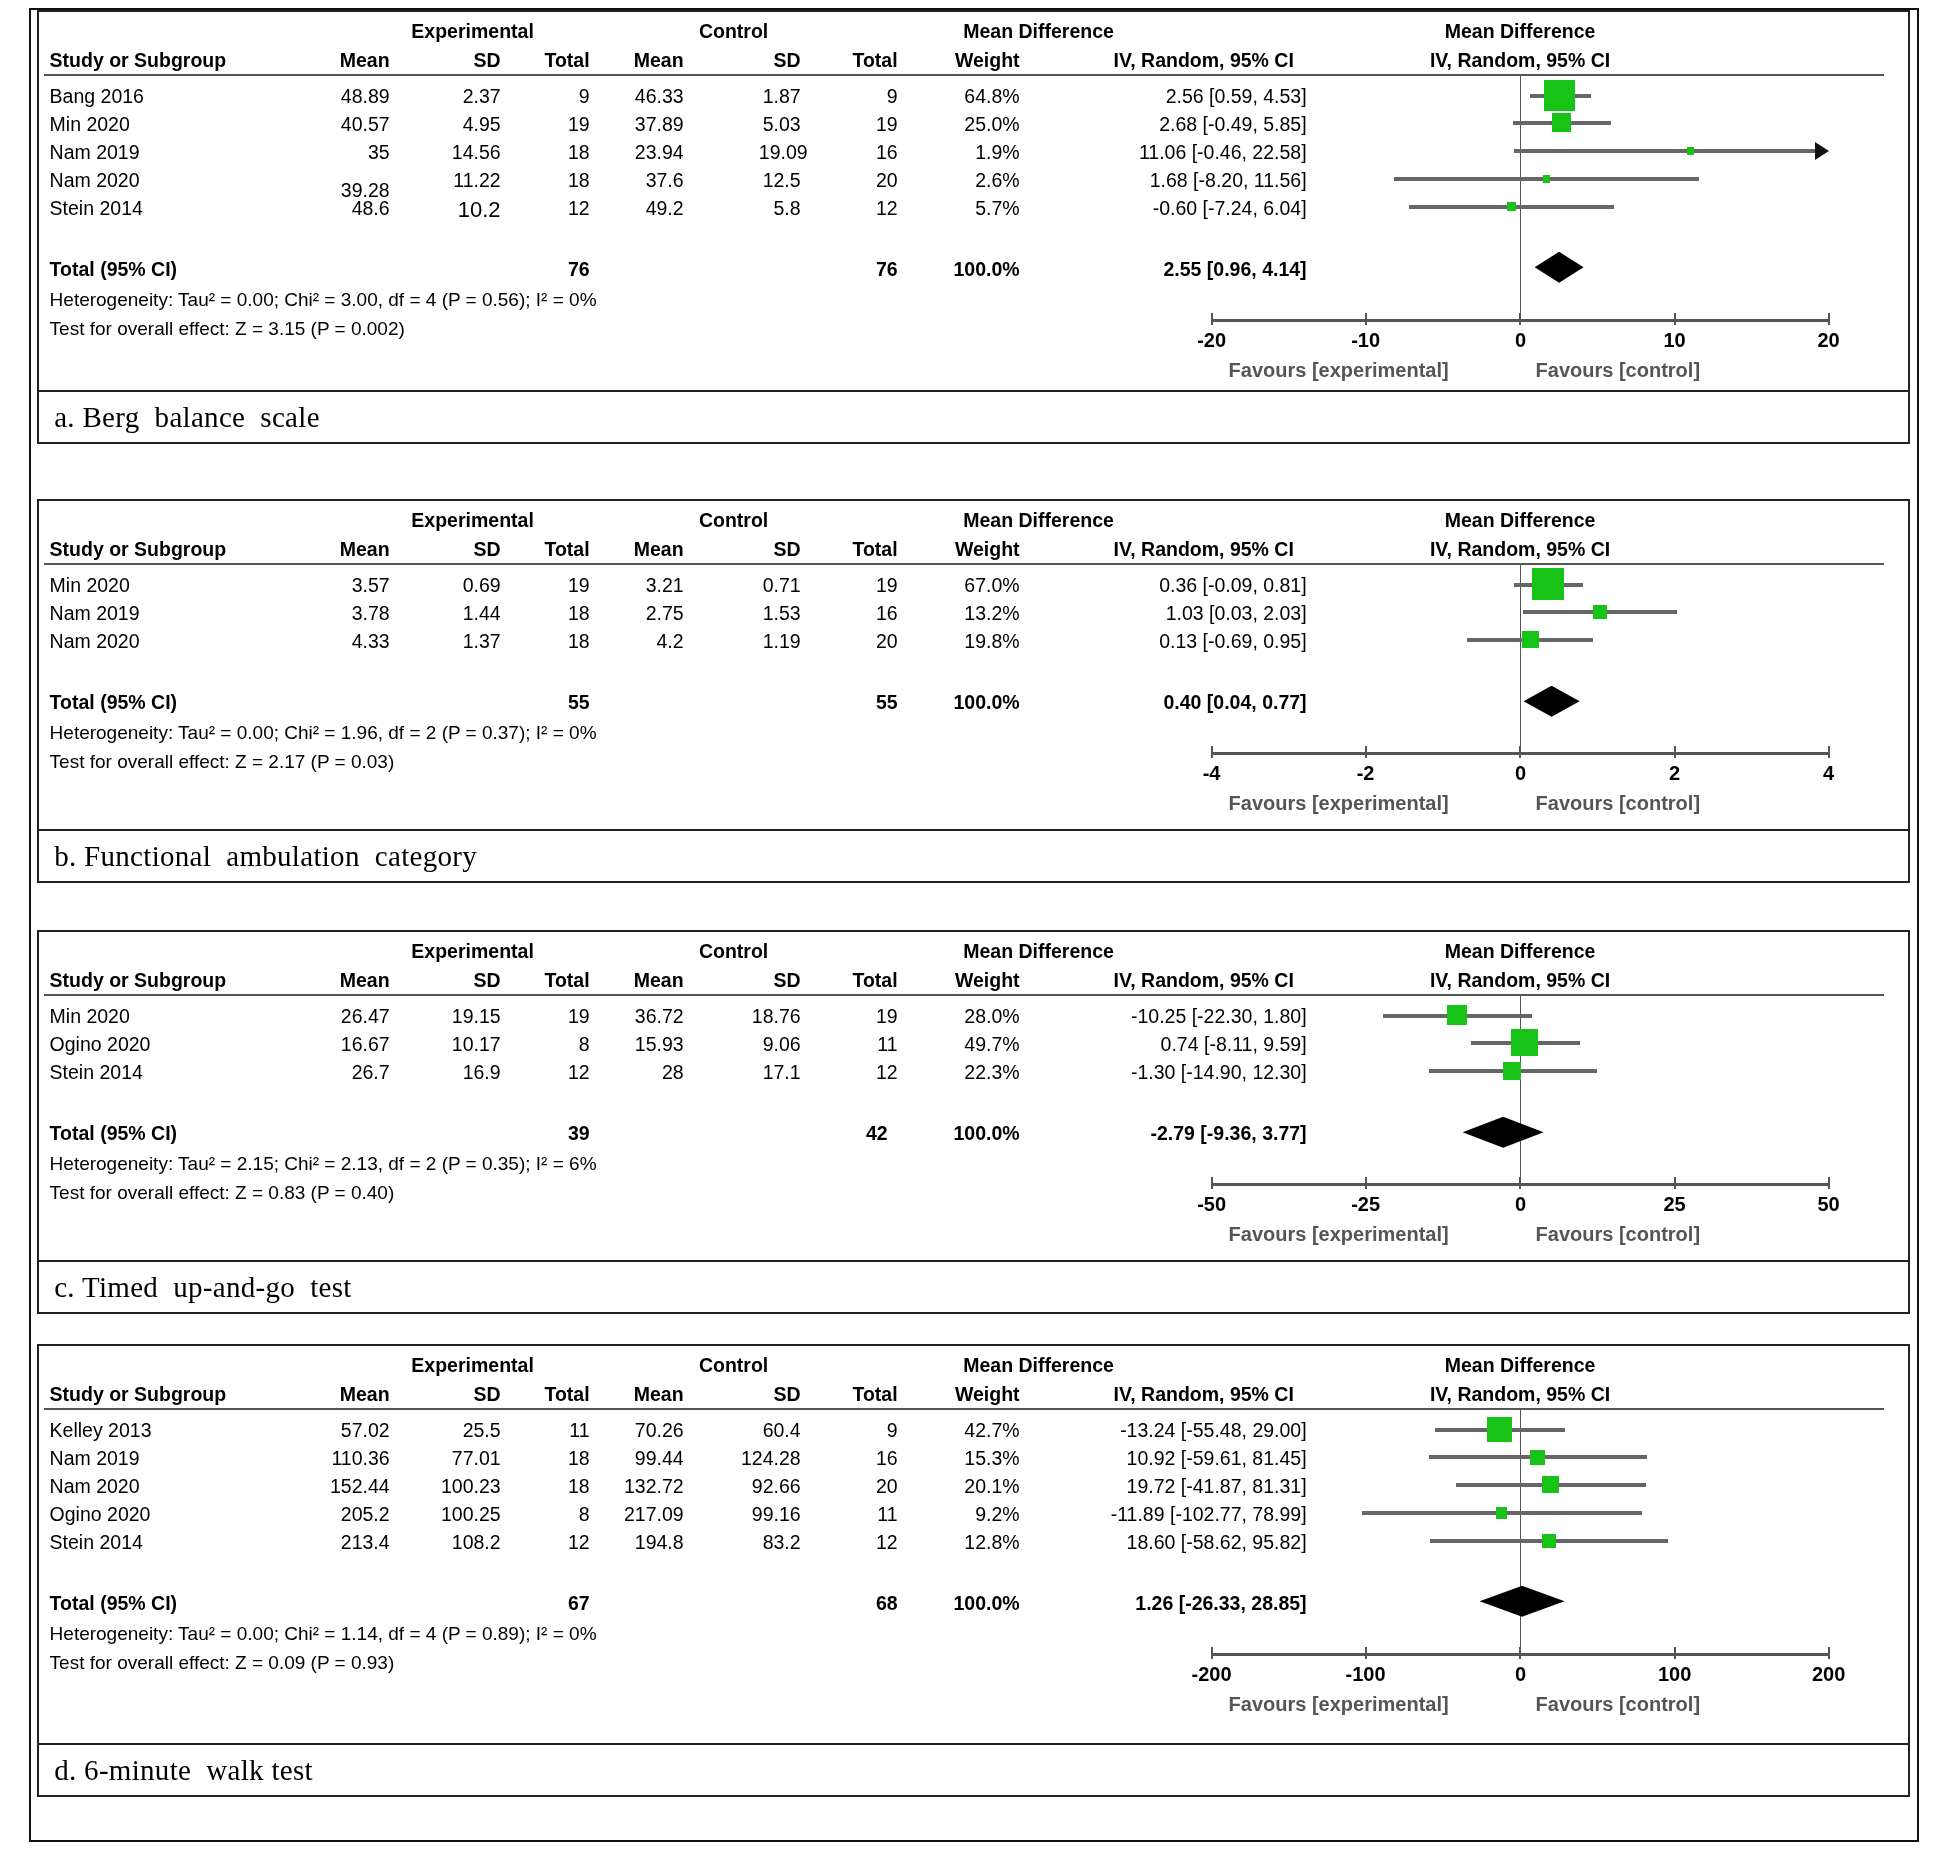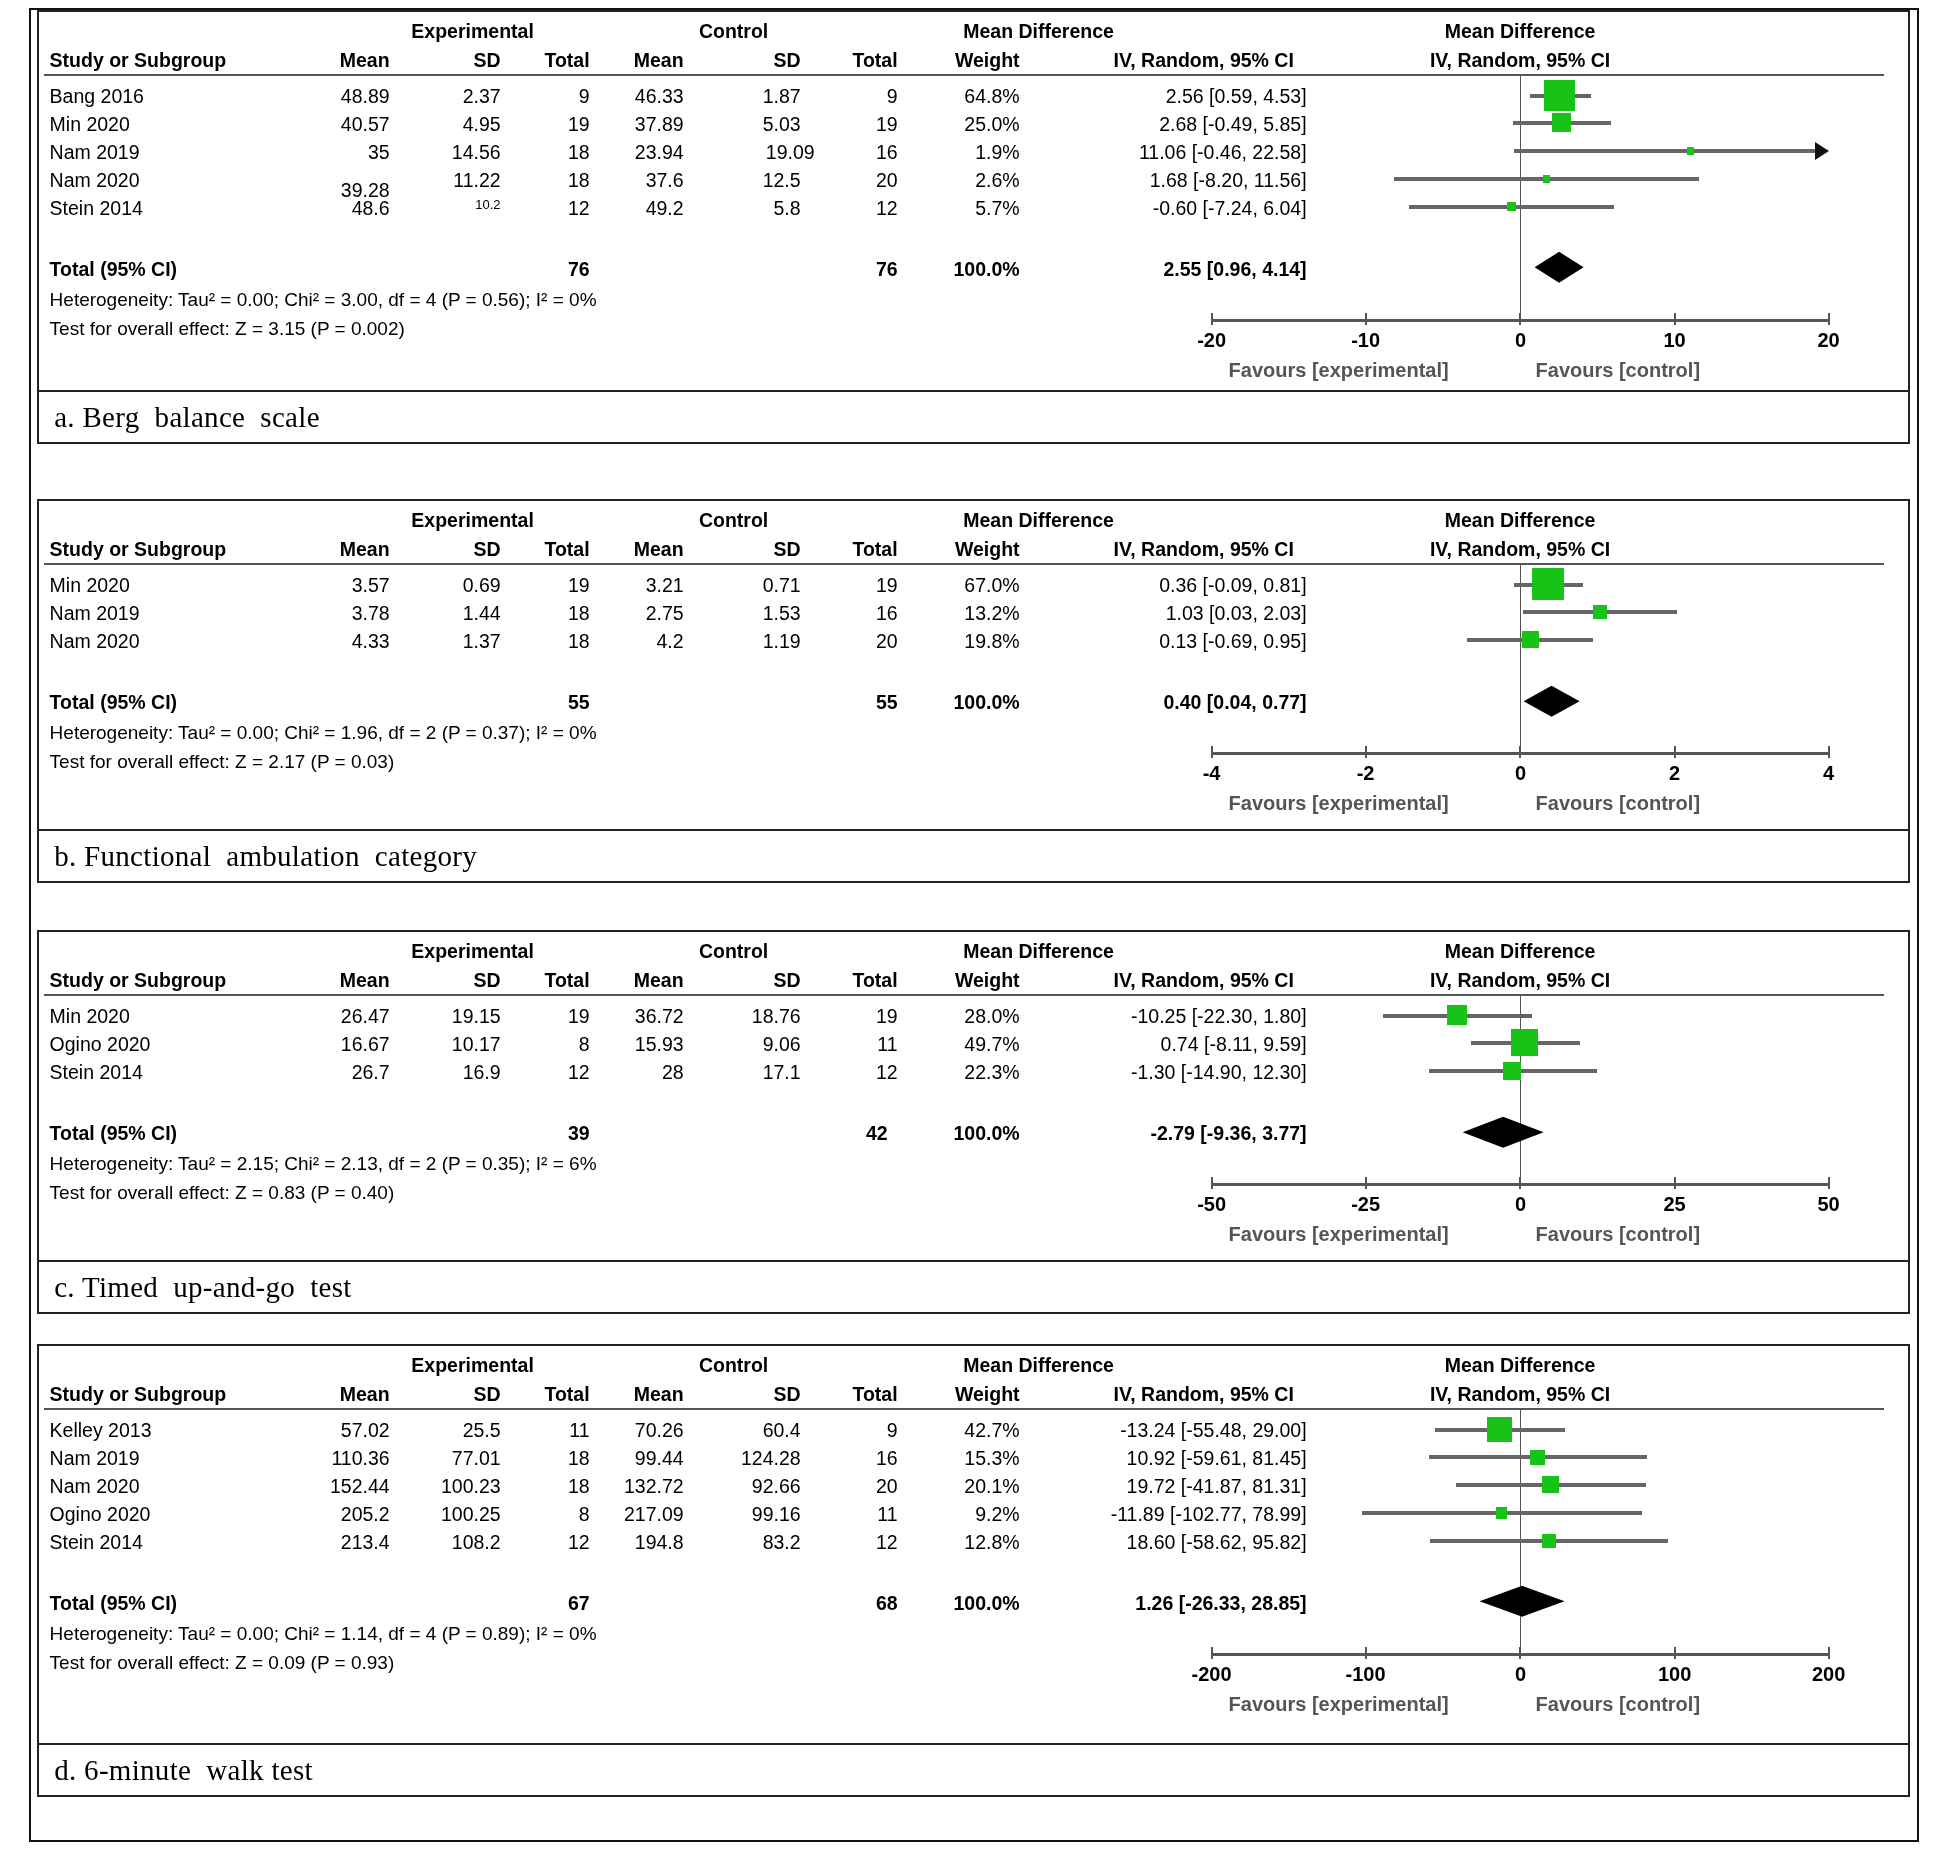--- a/index.html
+++ b/index.html
@@ -89,36 +89,36 @@
             <div style="position: absolute; top: 101px; font-size: 19.5px; font-weight: normal; white-space: pre; right: 467px;">37.89</div>
             <div style="position: absolute; top: 101px; font-size: 19.5px; font-weight: normal; white-space: pre; right: 350px;">5.03</div>
             <div style="position: absolute; top: 101px; font-size: 19.5px; font-weight: normal; white-space: pre; right: 253px;">19</div>
             <div style="position: absolute; top: 101px; font-size: 19.5px; font-weight: normal; white-space: pre; right: 131px;">25.0%</div>
             <div style="position: absolute; top: 101px; font-size: 19.5px; font-weight: normal; white-space: pre; right: -156px;">2.68 [-0.49, 5.85]</div>
             <div style="position: absolute; top: 129px; font-size: 19.5px; font-weight: normal; white-space: pre; left: 11px;">Nam 2019</div>
             <div style="position: absolute; top: 129px; font-size: 19.5px; font-weight: normal; white-space: pre; right: 761px;">35</div>
             <div style="position: absolute; top: 129px; font-size: 19.5px; font-weight: normal; white-space: pre; right: 650px;">14.56</div>
             <div style="position: absolute; top: 129px; font-size: 19.5px; font-weight: normal; white-space: pre; right: 561px;">18</div>
             <div style="position: absolute; top: 129px; font-size: 19.5px; font-weight: normal; white-space: pre; right: 467px;">23.94</div>
-            <div style="position: absolute; top: 129px; font-size: 19.5px; font-weight: normal; white-space: pre; right: 336px; text-align: center;">19.09</div>
+            <div style="position: absolute; top: 129px; font-size: 19.5px; font-weight: normal; white-space: pre; right: 343px; text-align: center;">19.09</div>
             <div style="position: absolute; top: 129px; font-size: 19.5px; font-weight: normal; white-space: pre; right: 253px;">16</div>
             <div style="position: absolute; top: 129px; font-size: 19.5px; font-weight: normal; white-space: pre; right: 131px;">1.9%</div>
             <div style="position: absolute; top: 129px; font-size: 19.5px; font-weight: normal; white-space: pre; right: -156px;">11.06 [-0.46, 22.58]</div>
             <div style="position: absolute; top: 157px; font-size: 19.5px; font-weight: normal; white-space: pre; left: 11px;">Nam 2020</div>
             <div style="position: absolute; top: 157px; font-size: 19.5px; font-weight: normal; white-space: pre; right: 761px; margin-top: 10px;">39.28</div>
             <div style="position: absolute; top: 157px; font-size: 19.5px; font-weight: normal; white-space: pre; right: 650px;">11.22</div>
             <div style="position: absolute; top: 157px; font-size: 19.5px; font-weight: normal; white-space: pre; right: 561px;">18</div>
             <div style="position: absolute; top: 157px; font-size: 19.5px; font-weight: normal; white-space: pre; right: 467px;">37.6</div>
             <div style="position: absolute; top: 157px; font-size: 19.5px; font-weight: normal; white-space: pre; right: 350px;">12.5</div>
             <div style="position: absolute; top: 157px; font-size: 19.5px; font-weight: normal; white-space: pre; right: 253px;">20</div>
             <div style="position: absolute; top: 157px; font-size: 19.5px; font-weight: normal; white-space: pre; right: 131px;">2.6%</div>
             <div style="position: absolute; top: 157px; font-size: 19.5px; font-weight: normal; white-space: pre; right: -156px;">1.68 [-8.20, 11.56]</div>
             <div style="position: absolute; top: 185px; font-size: 19.5px; font-weight: normal; white-space: pre; left: 11px;">Stein 2014</div>
             <div style="position: absolute; top: 185px; font-size: 19.5px; font-weight: normal; white-space: pre; right: 761px;">48.6</div>
-            <div style="position: absolute; top: 185px; font-size: 13px; font-weight: normal; white-space: pre; right: 650px;">10.2</div>
+            <div style="position: absolute; top: 185px; font-size: 22px; font-weight: normal; white-space: pre; right: 650px;">10.2</div>
             <div style="position: absolute; top: 185px; font-size: 19.5px; font-weight: normal; white-space: pre; right: 561px;">12</div>
             <div style="position: absolute; top: 185px; font-size: 19.5px; font-weight: normal; white-space: pre; right: 467px;">49.2</div>
             <div style="position: absolute; top: 185px; font-size: 19.5px; font-weight: normal; white-space: pre; right: 350px;">5.8</div>
             <div style="position: absolute; top: 185px; font-size: 19.5px; font-weight: normal; white-space: pre; right: 253px;">12</div>
             <div style="position: absolute; top: 185px; font-size: 19.5px; font-weight: normal; white-space: pre; right: 131px;">5.7%</div>
             <div style="position: absolute; top: 185px; font-size: 19.5px; font-weight: normal; white-space: pre; right: -156px;">-0.60 [-7.24, 6.04]</div>
             <div style="position: absolute; top: 246px; font-size: 19.5px; font-weight: bold; white-space: pre; left: 11px;">Total (95% CI)</div>
             <div style="position: absolute; top: 246px; font-size: 19.5px; font-weight: bold; white-space: pre; right: 561px;">76</div>
             <div style="position: absolute; top: 246px; font-size: 19.5px; font-weight: bold; white-space: pre; right: 253px;">76</div>
             <div style="position: absolute; top: 246px; font-size: 19.5px; font-weight: bold; white-space: pre; right: 131px;">100.0%</div>

